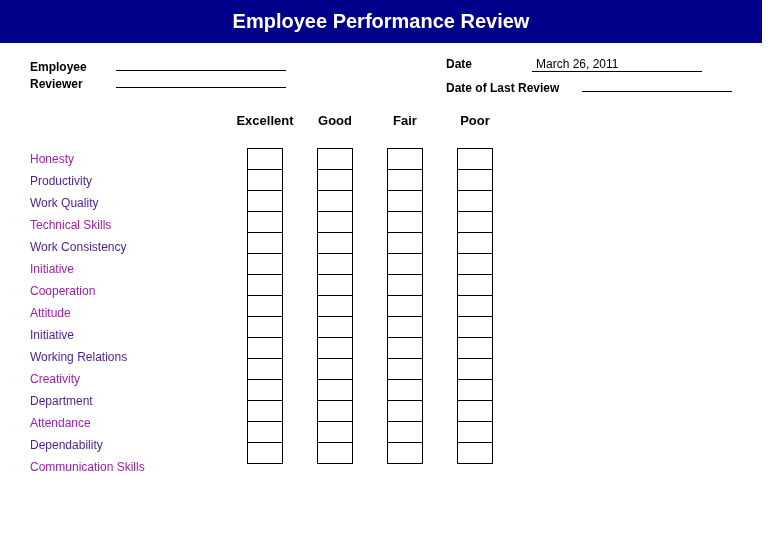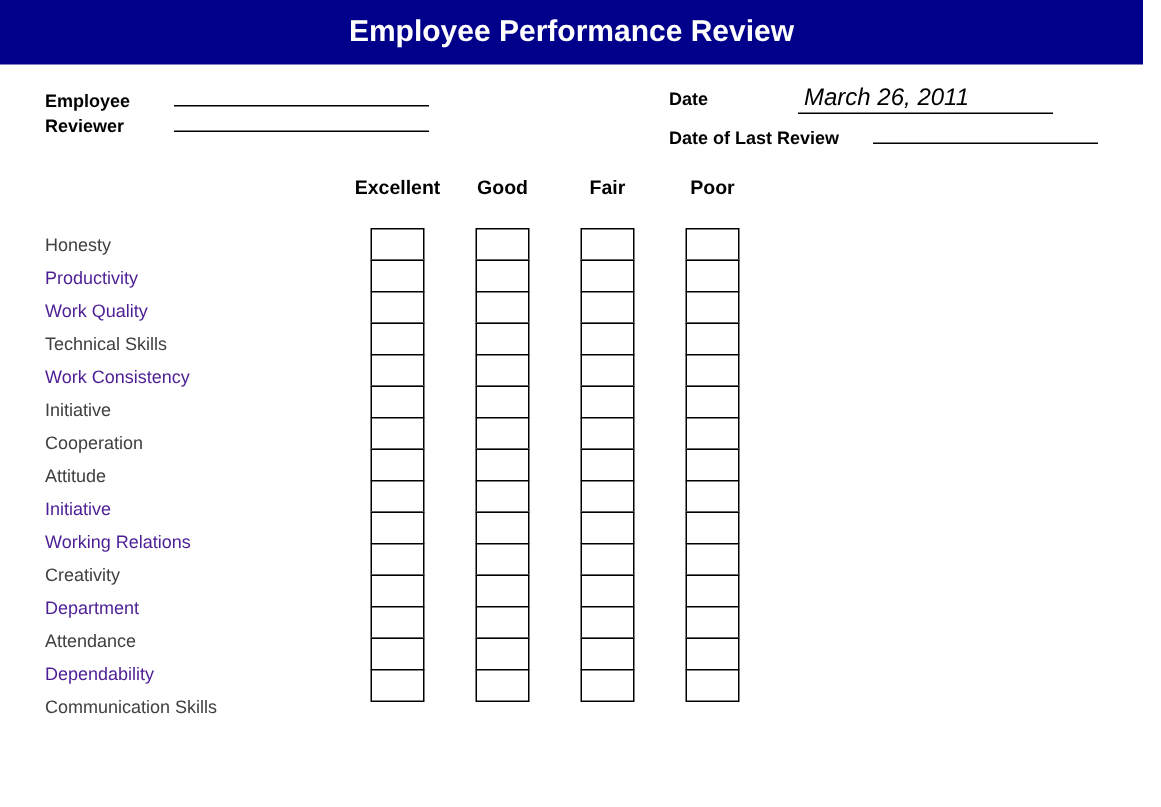--- a/index.html
+++ b/index.html
@@ -43,22 +43,21 @@
     }
     .info-label {
       font-weight: bold;
       font-size: 12px;
       min-width: 80px;
     }
     .info-line {
       border-bottom: 1px solid #000;
       width: 170px;
       min-height: 14px;
-      font-size: 16px;
-      font-style: italic;
+      font-size: 12px;
     }
     .ratings-section {
       padding: 0 30px;
     }
     .ratings-header {
       display: flex;
       margin-bottom: 20px;
       margin-left: 200px;
     }
     .rating-col-header {
@@ -75,21 +74,21 @@
       display: flex;
       flex-direction: column;
     }
     .criteria-item {
       height: 22px;
       display: flex;
       align-items: center;
       font-size: 12px;
     }
     .criteria-item.blue { color: #4c1d95; }
-    .criteria-item.black { color: #404040; }
+    .criteria-item.black { color: #a21caf; }
     .rating-columns {
       display: flex;
       gap: 0;
     }
     .rating-col {
       width: 70px;
       display: flex;
       flex-direction: column;
       align-items: center;
     }

